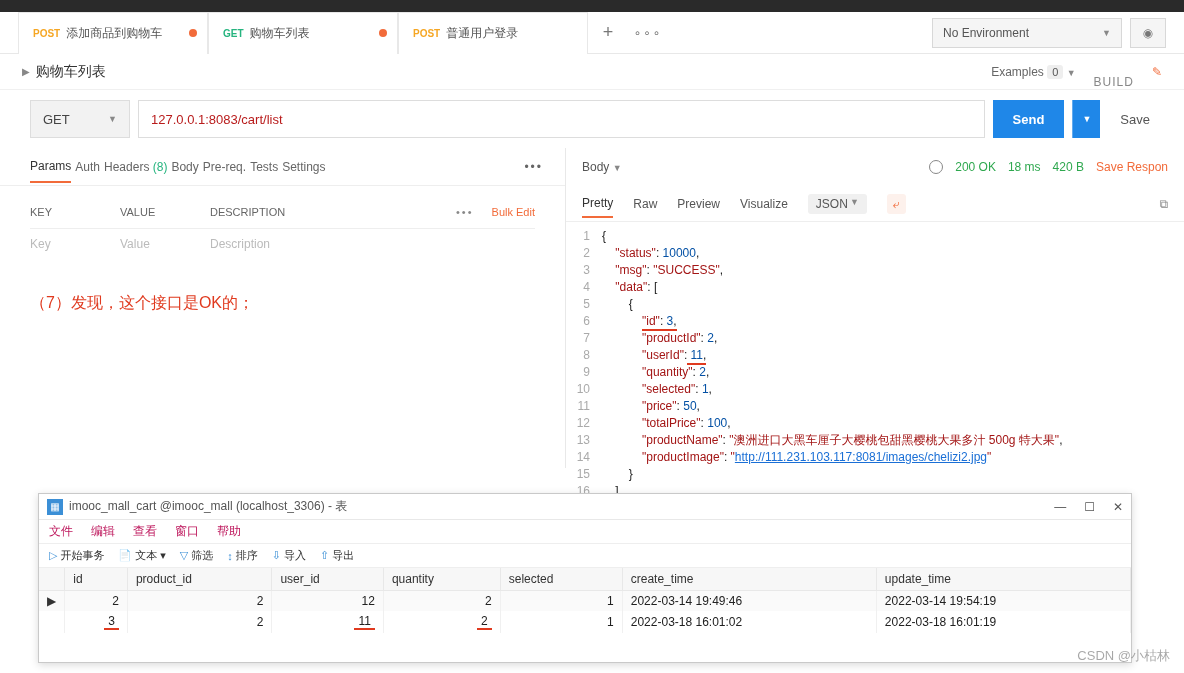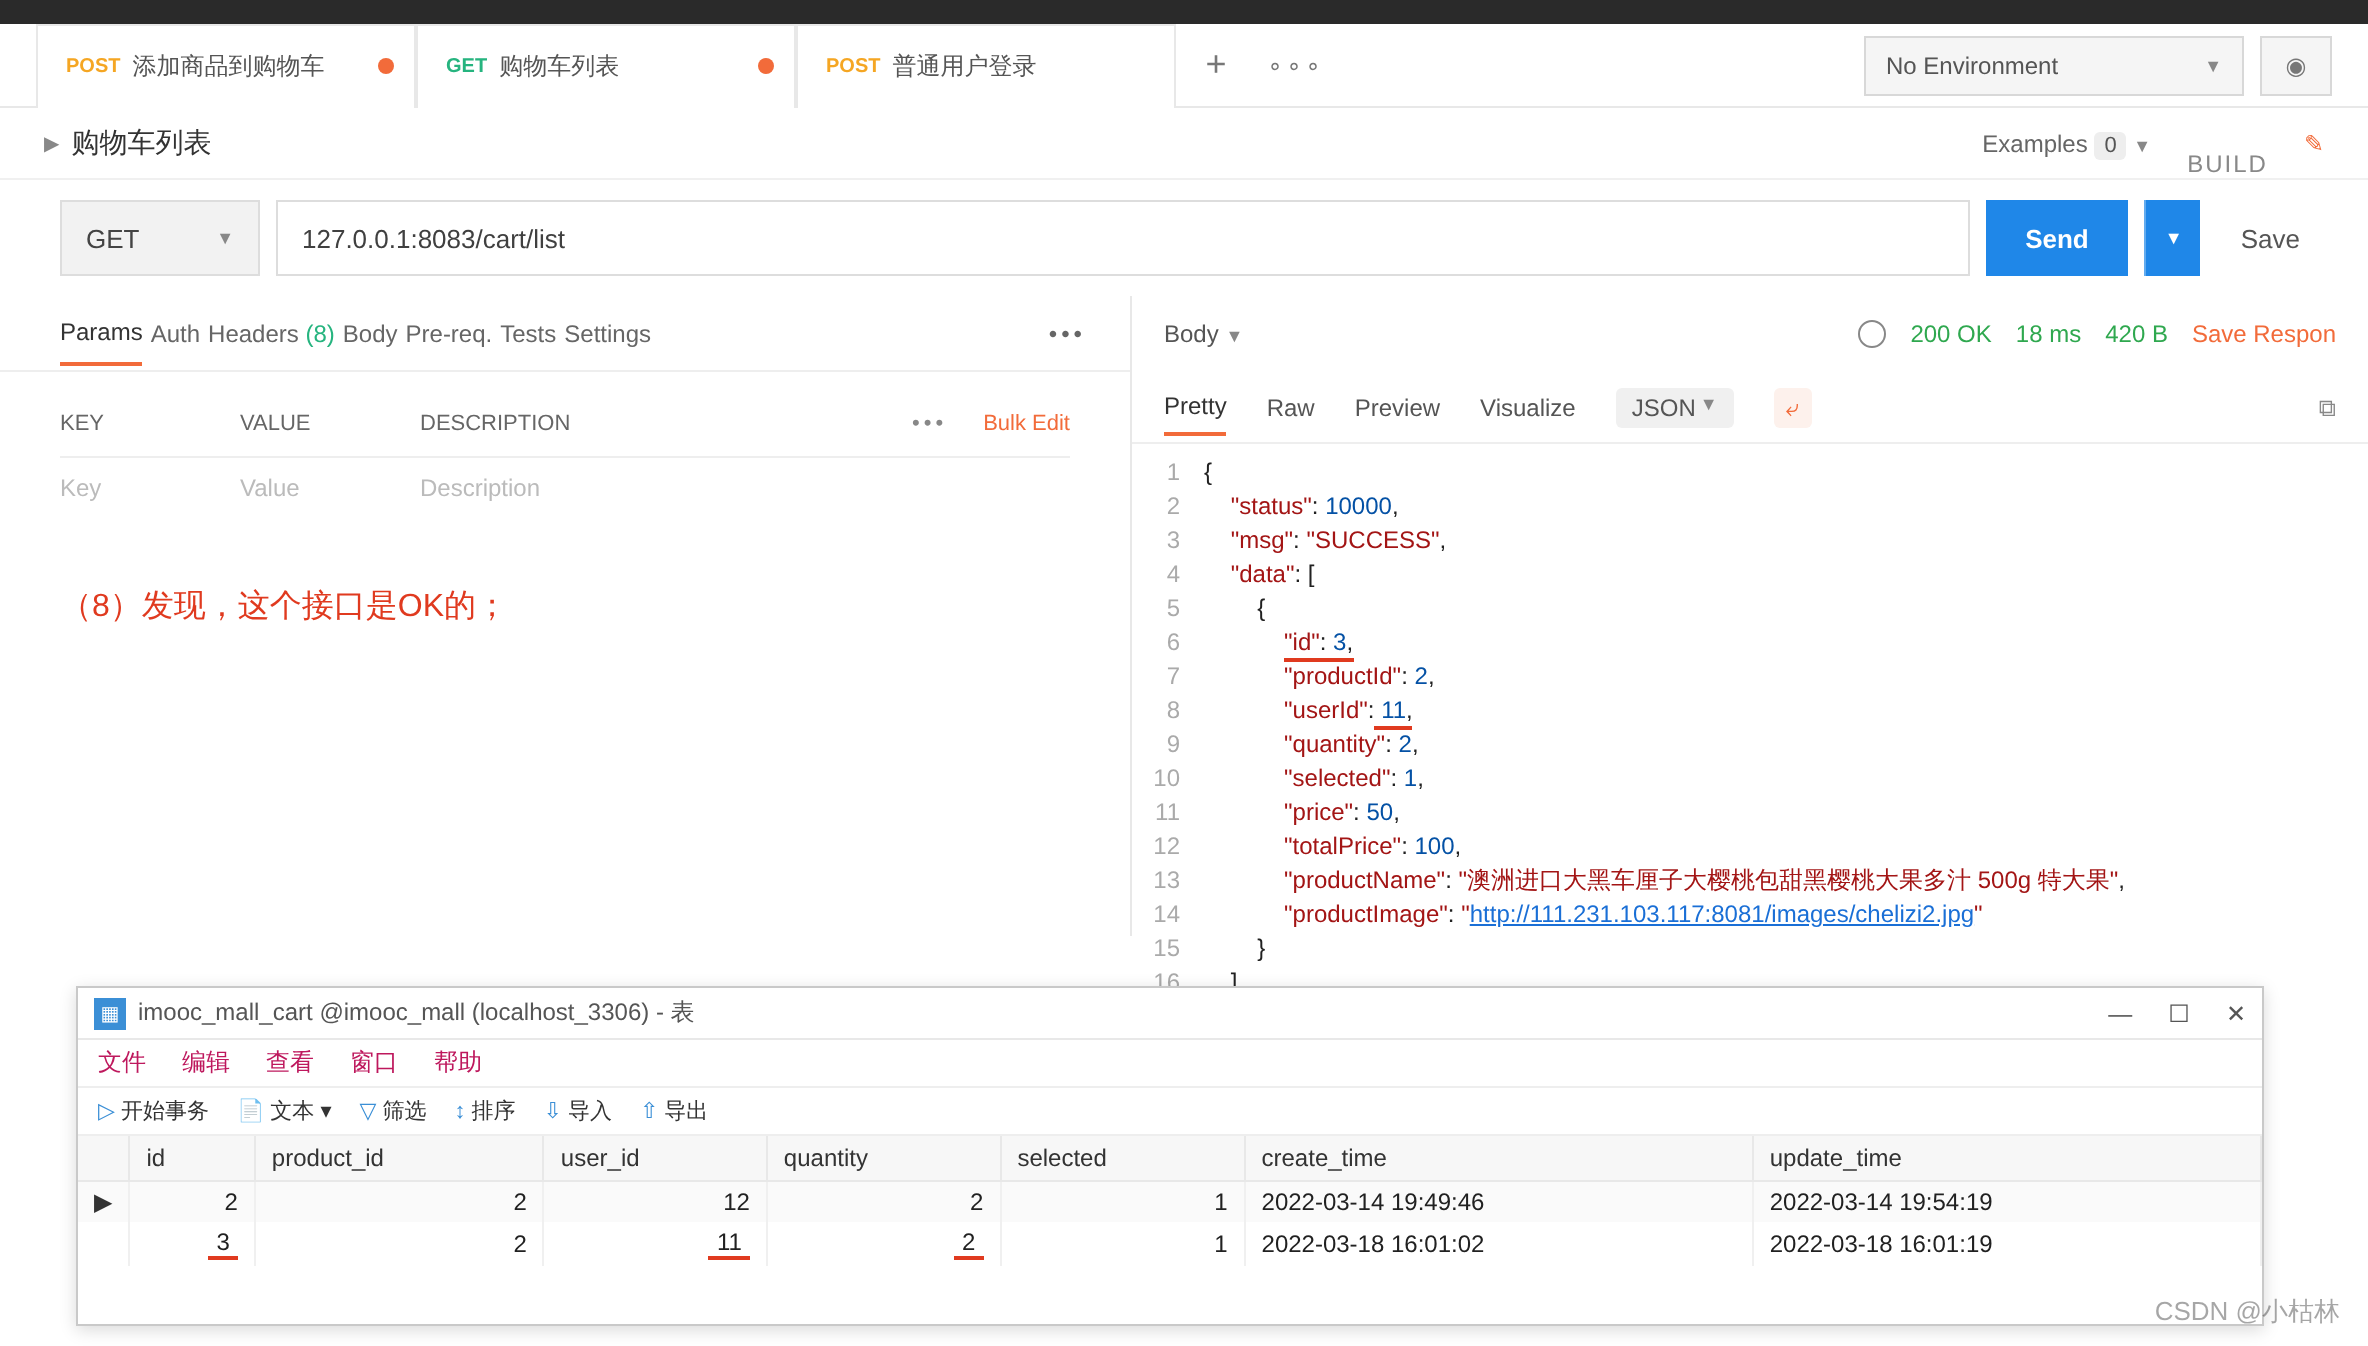--- a/index.html
+++ b/index.html
@@ -21,21 +21,21 @@
 .title-row { display:flex; align-items:center; padding:0 22px; height:36px; border-bottom:1px solid #f0f0f0; }
 .title-row .tri { color:#888; margin-right:6px; font-size:10px; }
 .title-row .ttl { font-size:14px; color:#333; }
 .title-right { margin-left:auto; display:flex; align-items:center; gap:18px; font-size:12px; color:#666; }
 .badge { background:#eee; border-radius:3px; padding:1px 5px; font-size:11px; color:#555; }
 .build { letter-spacing:1px; color:#888;margin-top:20px; }
 .edit-icon { color:#f26b3a; }
 
 .req-row { display:flex; align-items:center; padding:10px 22px 10px 30px; gap:8px; }
 .method-sel { width:100px; height:38px; background:#f2f2f2; border:1px solid #ddd; display:flex; align-items:center; justify-content:space-between; padding:0 12px; font-size:13px; color:#444; cursor:pointer; }
-.url-box { flex:1; height:38px; border:1px solid #ddd; display:flex; align-items:center; padding:0 12px; font-size:13px; color:#404040; background:#fff; }
+.url-box { flex:1; height:38px; border:1px solid #ddd; display:flex; align-items:center; padding:0 12px; font-size:13px; color:#b91c1c; background:#fff; }
 .send-btn { height:38px; background:#1f87e8; color:#fff; display:flex; align-items:center; padding:0 20px; font-size:13px; font-weight:600; cursor:pointer; }
 .send-caret { height:38px; width:28px; background:#1f87e8; border-left:1px solid rgba(255,255,255,.3); color:#fff; display:flex; align-items:center; justify-content:center; cursor:pointer; }
 .save-btn { height:38px; padding:0 12px; color:#555; font-size:13px; display:flex; align-items:center; cursor:pointer; }
 
 .split { display:flex; height:320px; }
 .left { width:566px; border-right:1px solid #e8e8e8; }
 .right { flex:1; position:relative; }
 
 .tabs2 { display:flex; align-items:center; padding:0 22px 0 30px; height:38px; border-bottom:1px solid #eee; font-size:12px; color:#666; gap:4px; }
 .tabs2 .t { cursor:pointer; padding:8px 0; }
@@ -172,21 +172,21 @@
           <span style="letter-spacing:2px;color:#888">•••</span>
           <span class="bulk">Bulk Edit</span>
         </div>
       </div>
       <div class="qp-row">
         <div>Key</div>
         <div>Value</div>
         <div>Description</div>
       </div>
     </div>
-    <div class="annot">（8）发现，这个接口是OK的；</div>
+    <div class="annot">（7）发现，这个接口是OK的；</div>
   </div>
 
   <div class="right">
     <div class="resp-head">
       <span><span>Body</span> <span class="caret">▼</span></span>
       <div class="r-right">
         <span class="globe"></span>
         <span class="ok">200 OK</span>
         <span class="ok">18 ms</span>
         <span class="ok">420 B</span>

